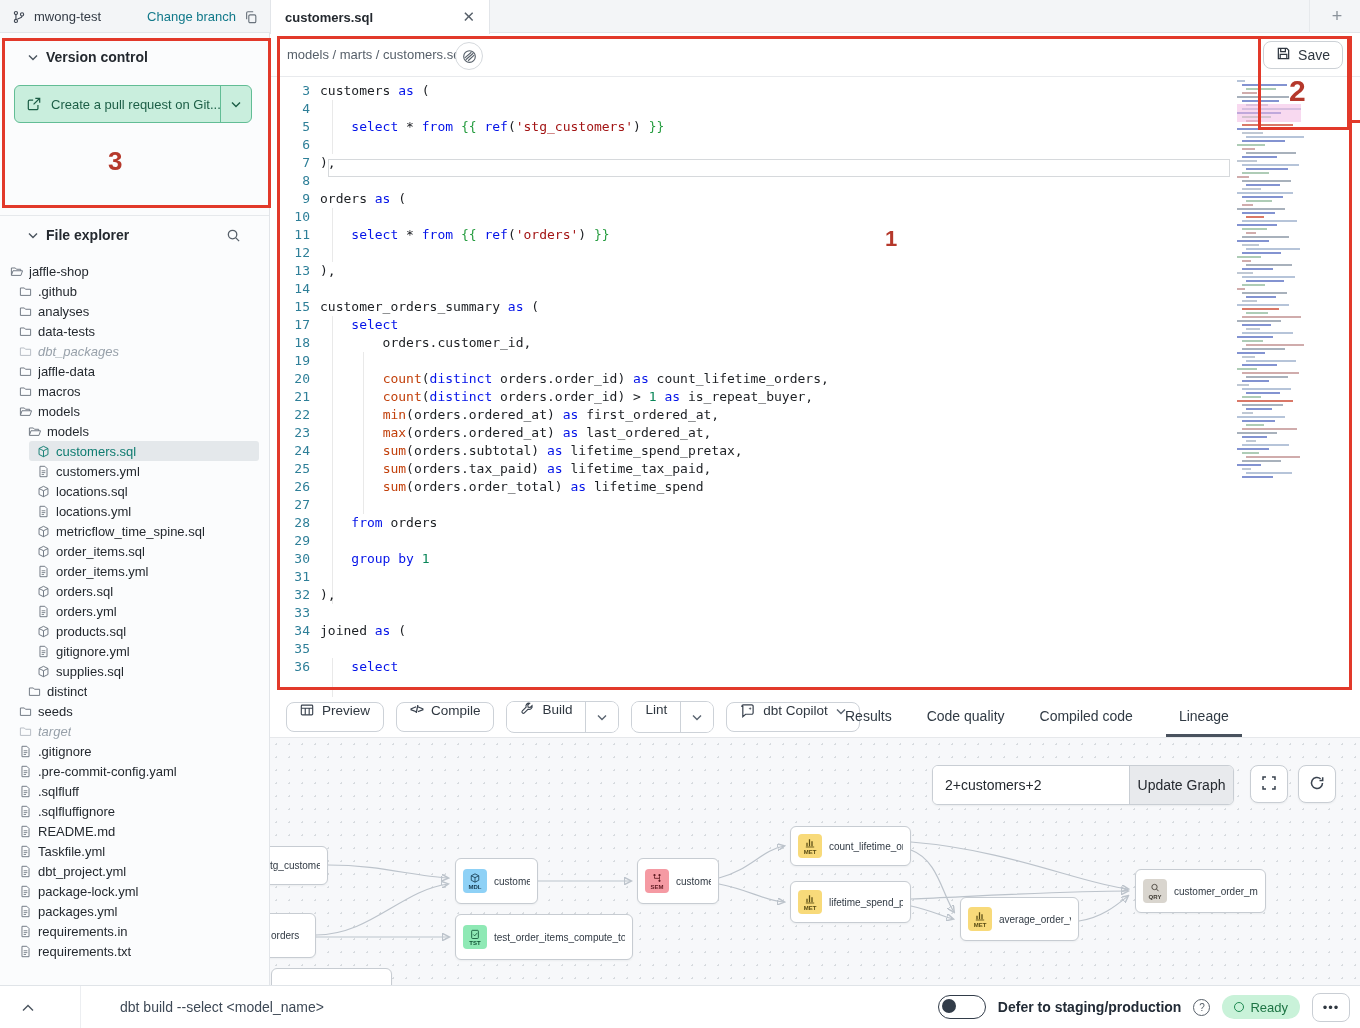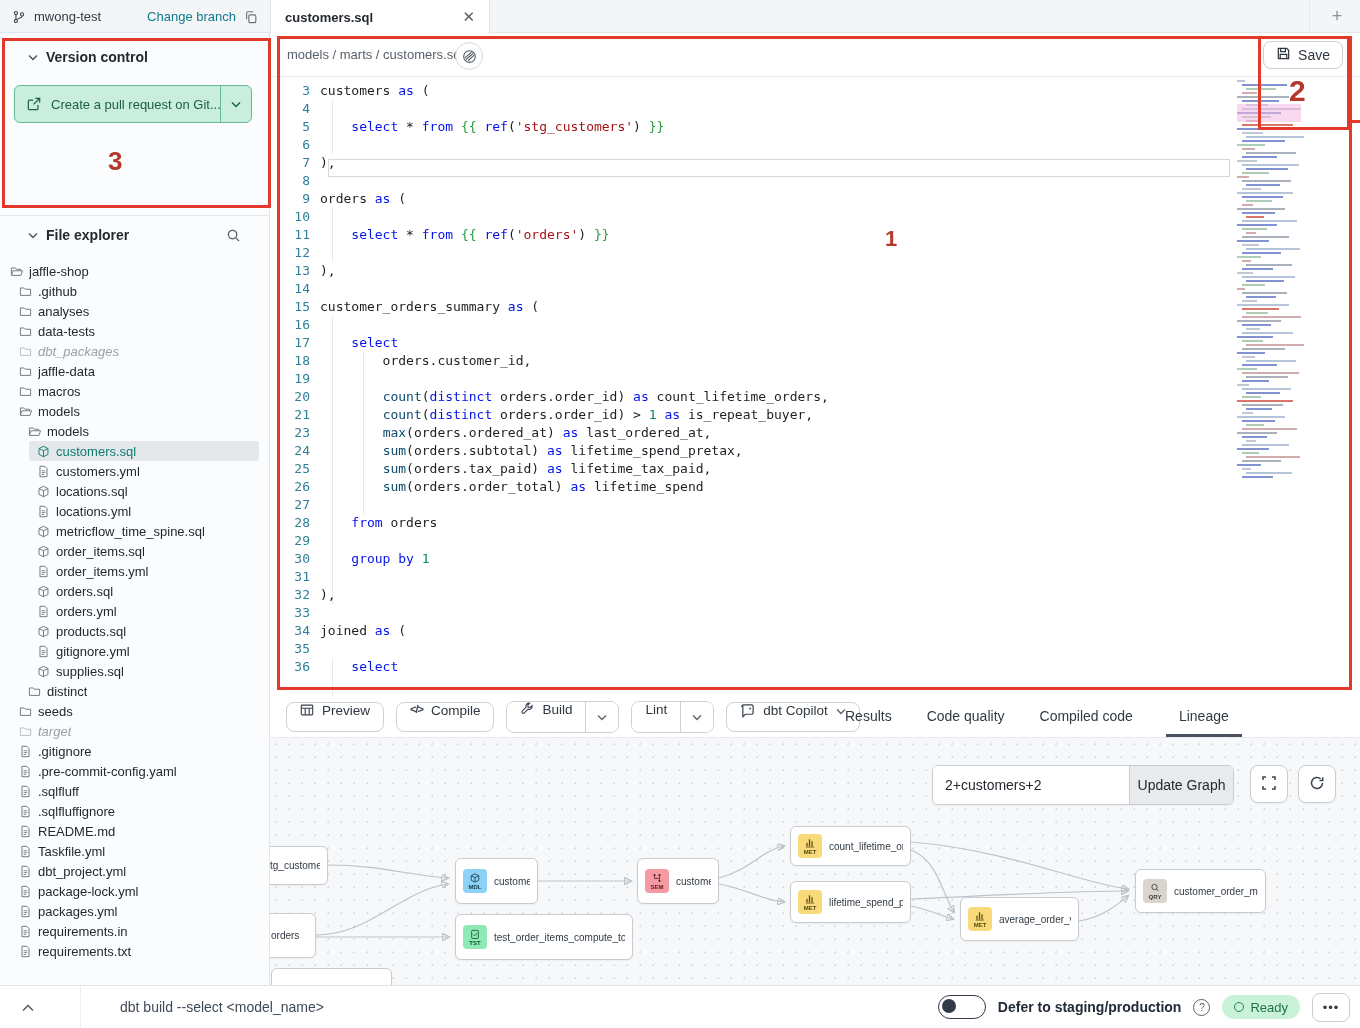--- a/index.html
+++ b/index.html
@@ -39,21 +39,21 @@
   #crumbbar{position:absolute;left:270px;top:33px;width:1090px;height:44px;background:#fff;border-bottom:1px solid #e8eaed;box-sizing:border-box;}
   #crumbbar .crumb{position:absolute;left:17px;top:14px;font-size:13px;color:#57606a;}
   #copilotbtn{position:absolute;left:185px;top:9px;width:26px;height:26px;border:1px solid #d5d9dd;border-radius:50%;display:flex;align-items:center;justify-content:center;background:#fff;cursor:pointer;color:#57606a;}
   #savebtn{position:absolute;right:17px;top:8px;height:28px;padding:0 12px;background:#fff;border:1px solid #ccd1d6;border-radius:8px;display:flex;align-items:center;gap:7px;font-size:14px;color:#2f3740;font-family:inherit;cursor:pointer;}
   
   #code{position:absolute;left:270px;top:77px;width:1090px;height:620px;background:#fff;overflow:hidden;font-family:"DejaVu Sans Mono",monospace;font-size:13px;line-height:18px;}
   #lines{position:absolute;left:0;top:-13px;right:0;}
   .crow{display:flex;height:18px;white-space:pre;}
   .lnum{flex:0 0 40px;text-align:right;color:#2e7f98;user-select:none;}
   .ltext{margin-left:10px;}
-  .t-p{color:#1c1f23}.t-k{color:#0413e8}.t-f{color:#0c4a6e}.t-s{color:#a31515}.t-j{color:#259c3f}.t-n2{color:#098658}.t-o{color:#16181d}
+  .t-p{color:#1c1f23}.t-k{color:#0413e8}.t-f{color:#c2410c}.t-s{color:#a31515}.t-j{color:#259c3f}.t-n2{color:#098658}.t-o{color:#16181d}
   #curline{position:absolute;left:58px;top:82px;width:902px;height:18px;border:1px solid #d6d9dc;box-sizing:border-box;}
   .guide{position:absolute;width:1px;background:#e9e9e9;}
   #minimap{position:absolute;left:967px;top:3px;width:78px;height:432px;overflow:hidden;}
   .mrow{height:2px;margin-bottom:2px;opacity:.75;}
   .mmhl{position:absolute;left:0;right:14px;top:24px;height:18px;background:#f2b9e4;opacity:.55;z-index:2;}
   
   #toolrow{position:absolute;left:270px;top:697px;width:1090px;height:40px;background:#fff;box-sizing:border-box;}
   #toolbtns{position:absolute;left:16px;top:0;height:40px;display:flex;align-items:center;gap:12px;}
   .tbtn{height:30px;padding:0 13px;background:#fff;border:1px solid #cdd2d8;border-radius:8px;display:flex;align-items:flex-start;gap:8px;font-size:13.5px;color:#2f3740;font-family:inherit;cursor:pointer;white-space:nowrap;}
   .tsplit{height:30px;display:flex;border:1px solid #cdd2d8;border-radius:8px;overflow:hidden;background:#fff;}
@@ -506,26 +506,26 @@
         <div class="crow"><span class="lnum">6</span><span class="ltext"></span></div>
         <div class="crow"><span class="lnum">7</span><span class="ltext"><span class="t-p">),</span></span></div>
         <div class="crow"><span class="lnum">8</span><span class="ltext"></span></div>
         <div class="crow"><span class="lnum">9</span><span class="ltext"><span class="t-p">orders </span><span class="t-k">as</span><span class="t-p"> (</span></span></div>
         <div class="crow"><span class="lnum">10</span><span class="ltext"></span></div>
         <div class="crow"><span class="lnum">11</span><span class="ltext"><span class="t-p">    </span><span class="t-k">select</span><span class="t-p"> </span><span class="t-o">*</span><span class="t-p"> </span><span class="t-k">from</span><span class="t-p"> </span><span class="t-j">{{</span><span class="t-p"> </span><span class="t-k">ref</span><span class="t-p">(</span><span class="t-s">'orders'</span><span class="t-p">) </span><span class="t-j">}}</span></span></div>
         <div class="crow"><span class="lnum">12</span><span class="ltext"></span></div>
         <div class="crow"><span class="lnum">13</span><span class="ltext"><span class="t-p">),</span></span></div>
         <div class="crow"><span class="lnum">14</span><span class="ltext"></span></div>
         <div class="crow"><span class="lnum">15</span><span class="ltext"><span class="t-p">customer_orders_summary </span><span class="t-k">as</span><span class="t-p"> (</span></span></div>
-        <div class="crow"><span class="lnum">16</span><span class="ltext"></span></div>
         <div class="crow"><span class="lnum">17</span><span class="ltext"><span class="t-p">    </span><span class="t-k">select</span></span></div>
         <div class="crow"><span class="lnum">18</span><span class="ltext"><span class="t-p">        orders.customer_id,</span></span></div>
         <div class="crow"><span class="lnum">19</span><span class="ltext"></span></div>
         <div class="crow"><span class="lnum">20</span><span class="ltext"><span class="t-p">        </span><span class="t-f">count</span><span class="t-p">(</span><span class="t-k">distinct</span><span class="t-p"> orders.order_id) </span><span class="t-k">as</span><span class="t-p"> count_lifetime_orders,</span></span></div>
         <div class="crow"><span class="lnum">21</span><span class="ltext"><span class="t-p">        </span><span class="t-f">count</span><span class="t-p">(</span><span class="t-k">distinct</span><span class="t-p"> orders.order_id) &gt; </span><span class="t-n2">1</span><span class="t-p"> </span><span class="t-k">as</span><span class="t-p"> is_repeat_buyer,</span></span></div>
+        <div class="crow"><span class="lnum">22</span><span class="ltext"><span class="t-p">        </span><span class="t-f">min</span><span class="t-p">(orders.ordered_at) </span><span class="t-k">as</span><span class="t-p"> first_ordered_at,</span></span></div>
         <div class="crow"><span class="lnum">23</span><span class="ltext"><span class="t-p">        </span><span class="t-f">max</span><span class="t-p">(orders.ordered_at) </span><span class="t-k">as</span><span class="t-p"> last_ordered_at,</span></span></div>
         <div class="crow"><span class="lnum">24</span><span class="ltext"><span class="t-p">        </span><span class="t-f">sum</span><span class="t-p">(orders.subtotal) </span><span class="t-k">as</span><span class="t-p"> lifetime_spend_pretax,</span></span></div>
         <div class="crow"><span class="lnum">25</span><span class="ltext"><span class="t-p">        </span><span class="t-f">sum</span><span class="t-p">(orders.tax_paid) </span><span class="t-k">as</span><span class="t-p"> lifetime_tax_paid,</span></span></div>
         <div class="crow"><span class="lnum">26</span><span class="ltext"><span class="t-p">        </span><span class="t-f">sum</span><span class="t-p">(orders.order_total) </span><span class="t-k">as</span><span class="t-p"> lifetime_spend</span></span></div>
         <div class="crow"><span class="lnum">27</span><span class="ltext"></span></div>
         <div class="crow"><span class="lnum">28</span><span class="ltext"><span class="t-p">    </span><span class="t-k">from</span><span class="t-p"> orders</span></span></div>
         <div class="crow"><span class="lnum">29</span><span class="ltext"></span></div>
         <div class="crow"><span class="lnum">30</span><span class="ltext"><span class="t-p">    </span><span class="t-k">group by</span><span class="t-p"> </span><span class="t-n2">1</span></span></div>
         <div class="crow"><span class="lnum">31</span><span class="ltext"></span></div>
         <div class="crow"><span class="lnum">32</span><span class="ltext"><span class="t-p">),</span></span></div>

